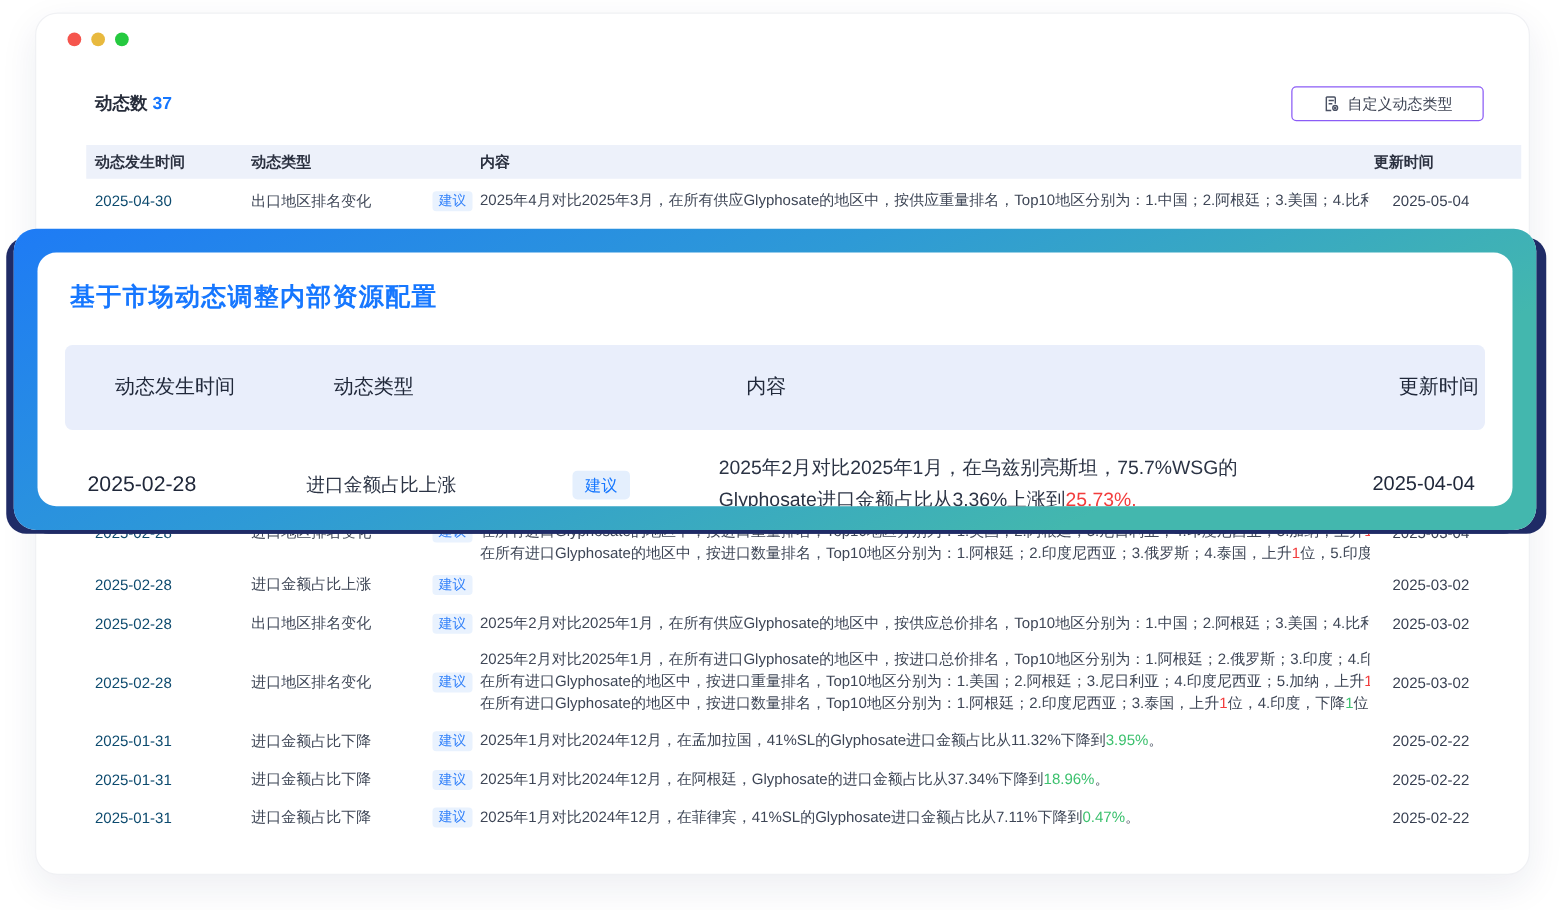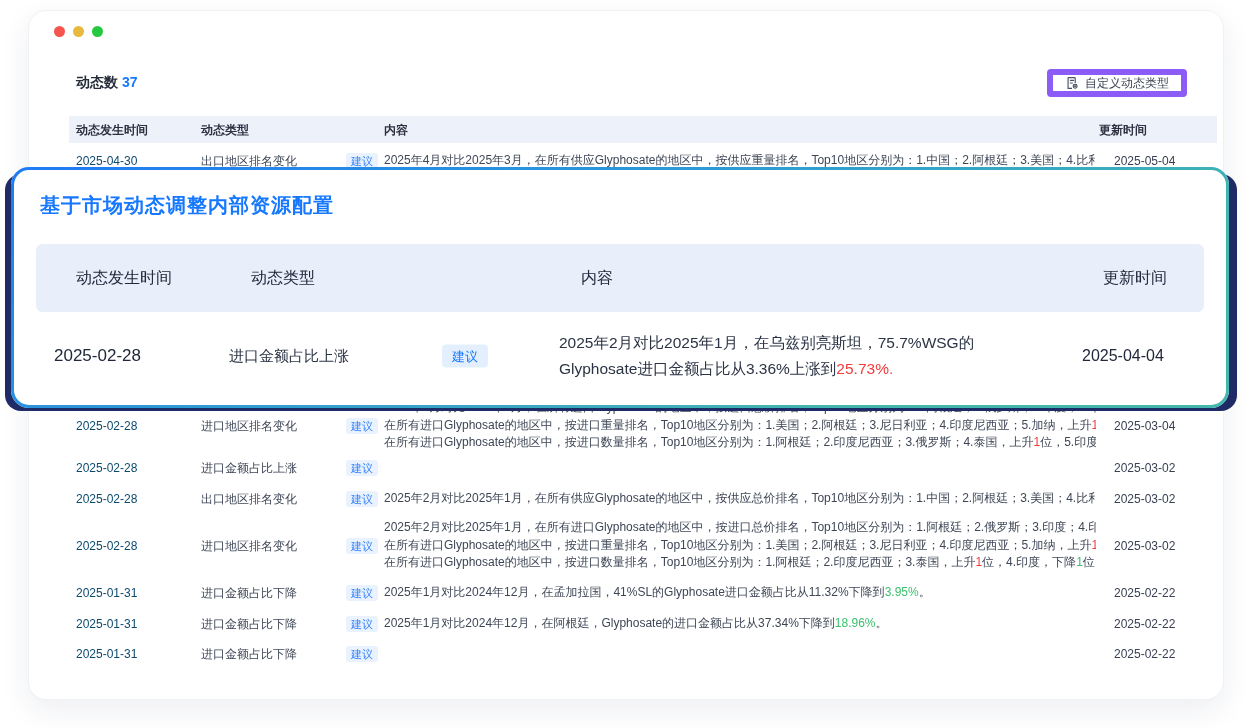--- a/index.html
+++ b/index.html
@@ -11,41 +11,41 @@
     background:#fff; border:1px solid #f0f1f4; border-radius:18px;
     box-shadow:0 10px 30px rgba(20,40,90,.08); }
   .traffic { position:absolute; left:25px; top:15px; display:flex; gap:8px; }
   .dot { width:11px; height:11px; border-radius:50%; }
   .dot.r{ background:#f5554d; } .dot.y{ background:#e8b93e; } .dot.g{ background:#25c93f; }
 
   .count-line { position:absolute; left:47px; top:63px; font-size:14px; font-weight:700; color:#262c3a; }
   .count-line .num { color:#1677ff; margin-left:4px; }
 
   .custom-btn { position:absolute; right:36px; top:58px; height:28px; display:flex; align-items:center; gap:6px;
-    padding:0 12px; border:6px solid #8b5cf6; border-radius:4px; background:#fff; font-size:12px; color:#3e4454; cursor:pointer; }
+    padding:0 24px; border:1px solid #8b5cf6; border-radius:4px; background:#fff; font-size:12px; color:#3e4454; cursor:pointer; }
   .custom-btn svg { display:block; }
 
   
   .thead { position:absolute; left:40px; top:105px; width:1148px; height:27px; background:#edf1fa; }
   .hcell { position:absolute; top:50%; transform:translateY(-50%); font-size:12px; font-weight:700; color:#2b3140; white-space:nowrap; }
 
   .t-row { position:absolute; left:0; width:1196px; }
   .cell { position:absolute; font-size:12px; color:#3e4656; white-space:nowrap; }
   .cell.mid { top:50%; transform:translateY(-50%); }
   .c-time { left:47px; color:#0c4a6e; }
   .c-type { left:172px; }
   .c-tag  { left:317px; }
   .c-content { left:355px; width:712px; overflow:hidden; }
   .c-updated { left:1070px; color:#384052;margin-left:15px; }
   .line { height:17.5px; line-height:17.5px; white-space:nowrap; overflow:hidden; }
   .badge-sm { display:inline-block; font-size:11px; color:#3583fa; background:#e9f2fe; border-radius:3px; padding:1px 5px; line-height:14px; }
   .seg-r { color:#f23c3c; } .seg-g { color:#3cc16e; }
 
   
-  .overlay { position:absolute; left:11px; top:167px; width:1218px; height:241px; border-radius:18px; padding:3px;
+  .overlay { position:absolute; left:11px; top:183px; width:1218px; height:241px; border-radius:18px; padding:19px;
     background:linear-gradient(155deg,#1e7bf5 0%,#2e9ad6 40%,#43b7ae 78%);
     box-shadow:10px 5px 0 -2px #1f2b66, -8px 5px 0 -2px #1f2b66; }
   .overlay-card { position:relative; width:100%; height:100%; background:#fff; border-radius:15px; overflow:hidden; }
   .ov-title { position:absolute; left:26px; top:22px; font-size:20px; font-weight:700; color:#1677ff; letter-spacing:1px; }
   .ov-head { position:absolute; left:22px; right:22px; top:74px; height:68px; background:#e9eefb; border-radius:6px; }
   .ov-hcell { position:absolute; top:50%; transform:translateY(-50%); font-size:16px; color:#20283a; white-space:nowrap; }
   .ov-row { position:absolute; left:0; top:142px; width:100%; height:88px; }
   .ov-time { position:absolute; left:40px; top:50%; transform:translateY(-50%); font-size:17px; color:#20283a; }
   .ov-type { position:absolute; left:215px; top:50%; transform:translateY(-50%); font-size:15px; color:#2b3344; }
   .ov-tag  { position:absolute; left:428px; top:50%; transform:translateY(-50%); font-size:13px; color:#1677ff;
@@ -162,20 +162,23 @@
       <div class="cell mid c-content">
           <div class="line"><span>2025年1月对比2024年12月，在阿根廷，Glyphosate的进口金额占比从37.34%下降到</span><span class="seg-g">18.96%</span><span>。</span></div>
         </div>
       <span class="cell mid c-updated">2025-02-22</span>
     </div>
 
     <div class="t-row" style="top:627px;height:31px;">
       <span class="cell mid c-time">2025-01-31</span>
       <span class="cell mid c-type">进口金额占比下降</span>
       <span class="cell mid c-tag"><span class="badge-sm">建议</span></span>
+      <div class="cell mid c-content">
+          <div class="line"><span>2025年1月对比2024年12月，在菲律宾，41%SL的Glyphosate进口金额占比从7.11%下降到</span><span class="seg-g">0.47%</span><span>。</span></div>
+        </div>
       <span class="cell mid c-updated">2025-02-22</span>
     </div>
 
   </div>
 
   <div class="overlay">
     <div class="overlay-card">
       <div class="ov-title">基于市场动态调整内部资源配置</div>
 
       <div class="ov-head">

